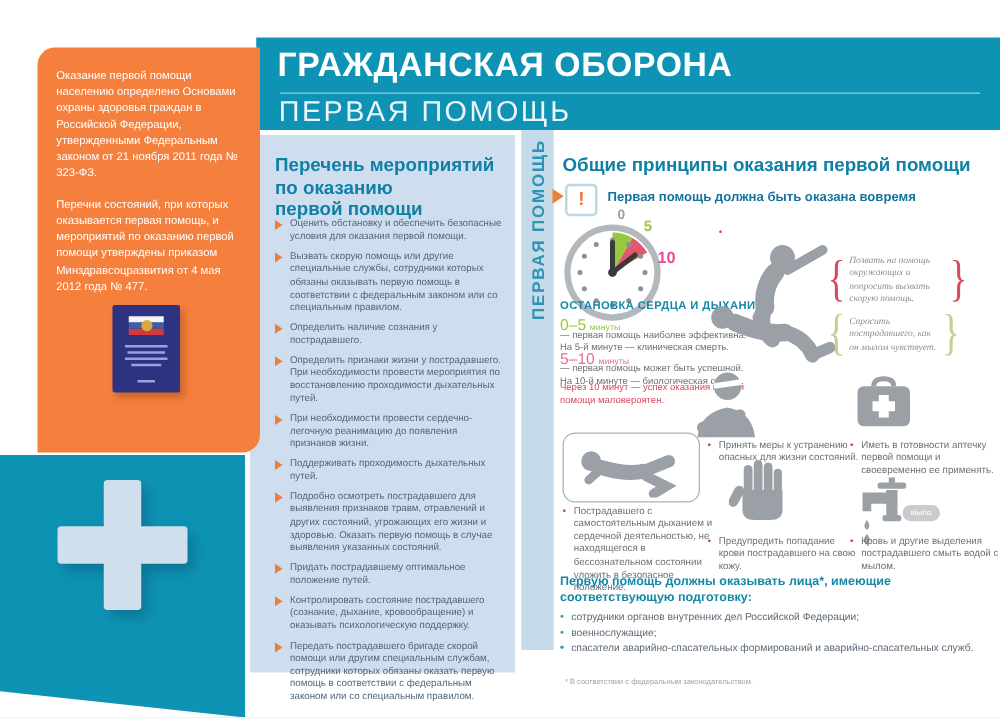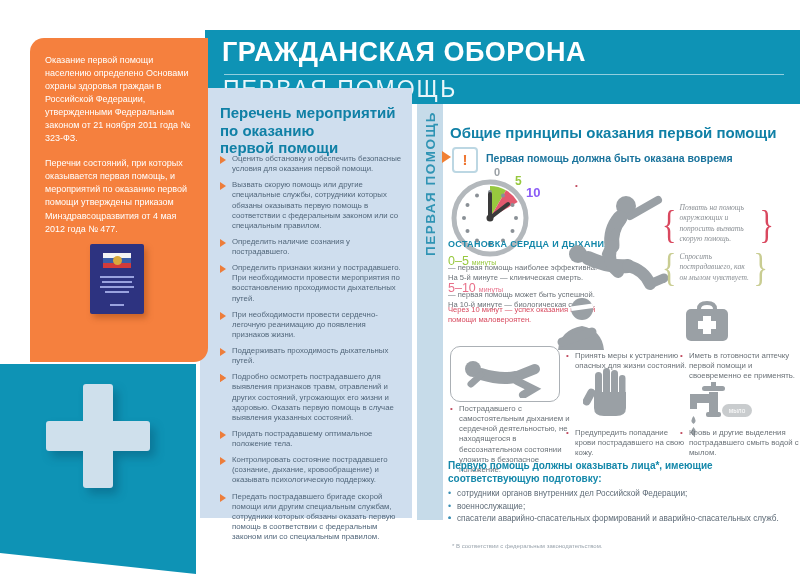--- a/index.html
+++ b/index.html
@@ -24,21 +24,21 @@
   .fw{background:#f4f4f4;}.fb{background:#3b5fa8;}.fr{background:#d23b3b;}
   .book .emblem{position:absolute;left:23px;top:12px;width:9px;height:9px;background:#d8a93c;border-radius:50%;}
   .book .tl{position:absolute;left:10px;height:2px;background:rgba(190,200,255,.75);}
   
   .plusblock{position:absolute;left:0;top:364px;width:196px;height:210px;background:#0e93b5;
     clip-path:polygon(0 0,100% 0,100% 100%,0 90%);}
   .plus{position:absolute;left:46px;top:20px;width:104px;height:104px;filter:drop-shadow(5px 6px 5px rgba(0,30,60,.25));}
   .plus .v{position:absolute;left:37px;top:0;width:30px;height:104px;background:#cfe0ec;border-radius:3px;}
   .plus .h{position:absolute;left:0;top:37px;width:104px;height:30px;background:#cfe0ec;border-radius:3px;}
   
-  .measures{position:absolute;left:200px;top:88px;width:212px;height:430px;background:#cfdeee;}
+  .measures{position:absolute;left:200px;top:108px;width:212px;height:430px;background:#cfdeee;}
   .measures h2{position:absolute;left:20px;top:16px;margin:0;font-size:15px;line-height:1.18;color:#1080a6;font-weight:bold;}
   .measures ul{position:absolute;left:20px;top:66px;width:182px;margin:0;padding:0;list-style:none;}
   .measures li{position:relative;margin:0 0 6px 0;padding-left:12px;font-size:7.8px;line-height:1.3;color:#52677b;}
   .measures li .tri{position:absolute;left:0;top:2px;width:0;height:0;
     border-left:6px solid #ed7d3a;border-top:4px solid transparent;border-bottom:4px solid transparent;}
   
   .vstrip{position:absolute;left:417px;top:104px;width:26px;height:416px;background:#c6dbe9;}
   .vstrip .label{position:absolute;left:6px;top:152px;transform-origin:0 0;transform:rotate(-90deg);
     white-space:nowrap;font-size:13.5px;font-weight:bold;letter-spacing:1.5px;color:#2f94b4;}
   .strip-arrow{position:absolute;left:442px;top:151px;width:0;height:0;z-index:6;
@@ -46,21 +46,21 @@
   
   .principles-title{position:absolute;left:450px;top:124px;font-size:15px;font-weight:bold;color:#1080a6;}
   .bang{position:absolute;left:452px;top:147px;width:22px;height:22px;border:2px solid #bcd7e3;border-radius:4px;
     background:#fff;text-align:center;line-height:22px;font-size:15px;font-weight:bold;color:#ee7632;}
   .timely{position:absolute;left:486px;top:152px;width:290px;font-size:10.5px;font-weight:bold;color:#19739c;}
   
   .clock{position:absolute;left:446px;top:168px;}
   .clock .num{position:absolute;font-weight:bold;}
   .n0{left:48px;top:-2px;color:#9aa0a5;font-size:11px;}
   .n5{left:69px;top:6px;color:#97c83e;font-size:12px;}
-  .n10{left:80px;top:17px;color:#8b5cf6;font-size:13px;}
+  .n10{left:80px;top:30px;color:#ec4899;font-size:13px;}
   
   .cardiac-title{position:absolute;left:448px;top:239px;font-size:9px;font-weight:bold;color:#1588aa;letter-spacing:.3px;}
   .phase{position:absolute;left:448px;}
   .phase .num{font-size:12.5px;font-weight:normal;}
   .phase .unit{font-size:7px;margin-left:3px;}
   .ph1{top:251px;color:#97c83e;}
   .ph2{top:278px;color:#e8708a;}
   .phase-text{position:absolute;left:448px;width:180px;font-size:7.6px;line-height:1.3;color:#6b7278;}
   .pt1{top:263px;}
   .pt2{top:290px;}
@@ -142,21 +142,21 @@
 первой помощи</h2>
     <ul>
       <li><span class="tri"></span><span>Оценить обстановку и обеспечить безопасные условия для оказания первой помощи.</span></li>
       <li><span class="tri"></span><span>Вызвать скорую помощь или другие специальные службы, сотрудники которых обязаны оказывать первую помощь в соответствии с федеральным законом или со специальным правилом.</span></li>
       <li><span class="tri"></span><span>Определить наличие сознания у пострадавшего.</span></li>
       <li><span class="tri"></span><span>Определить признаки жизни у пострадавшего. При необходимости провести мероприятия по восстановлению проходимости дыхательных путей.</span></li>
       <li><span class="tri"></span><span>При необходимости провести сердечно-легочную реанимацию до появления признаков жизни.</span></li>
       <li><span class="tri"></span><span>Поддерживать проходимость дыхательных путей.</span></li>
       <li><span class="tri"></span></li>
       <li><span class="tri"></span><span>Подробно осмотреть пострадавшего для выявления признаков травм, отравлений и других состояний, угрожающих его жизни и здоровью. Оказать первую помощь в случае выявления указанных состояний.</span></li>
-      <li><span class="tri"></span><span>Придать пострадавшему оптимальное положение тела.</span></li>
+      <li><span class="tri"></span><span>Придать пострадавшему оптимальное положение путей.</span></li>
       <li><span class="tri"></span><span>Контролировать состояние пострадавшего (сознание, дыхание, кровообращение) и оказывать психологическую поддержку.</span></li>
       <li><span class="tri"></span><span>Передать пострадавшего бригаде скорой помощи или другим специальным службам, сотрудники которых обязаны оказать первую помощь в соответствии с федеральным законом или со специальным правилом.</span></li>
     </ul>
   </div>
 
   <div class="vstrip">
     <span class="label">ПЕРВАЯ ПОМОЩЬ</span>
   </div>
   <div class="strip-arrow"></div>
 

